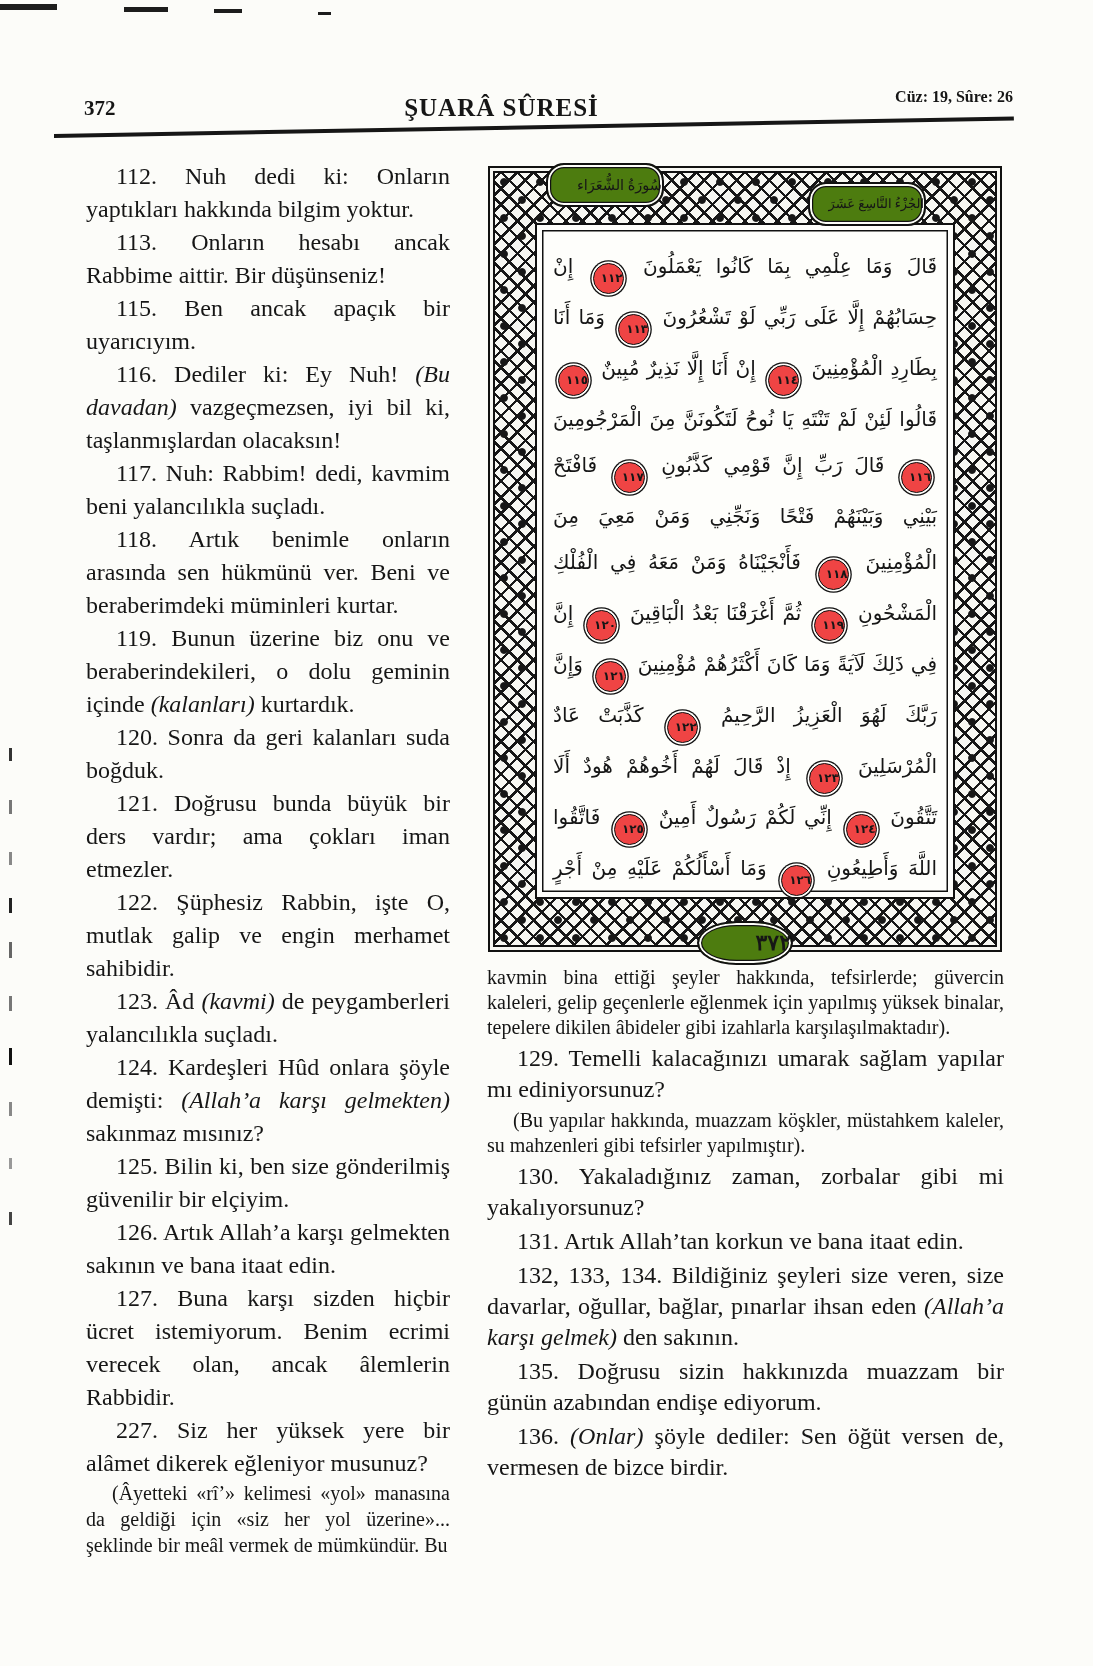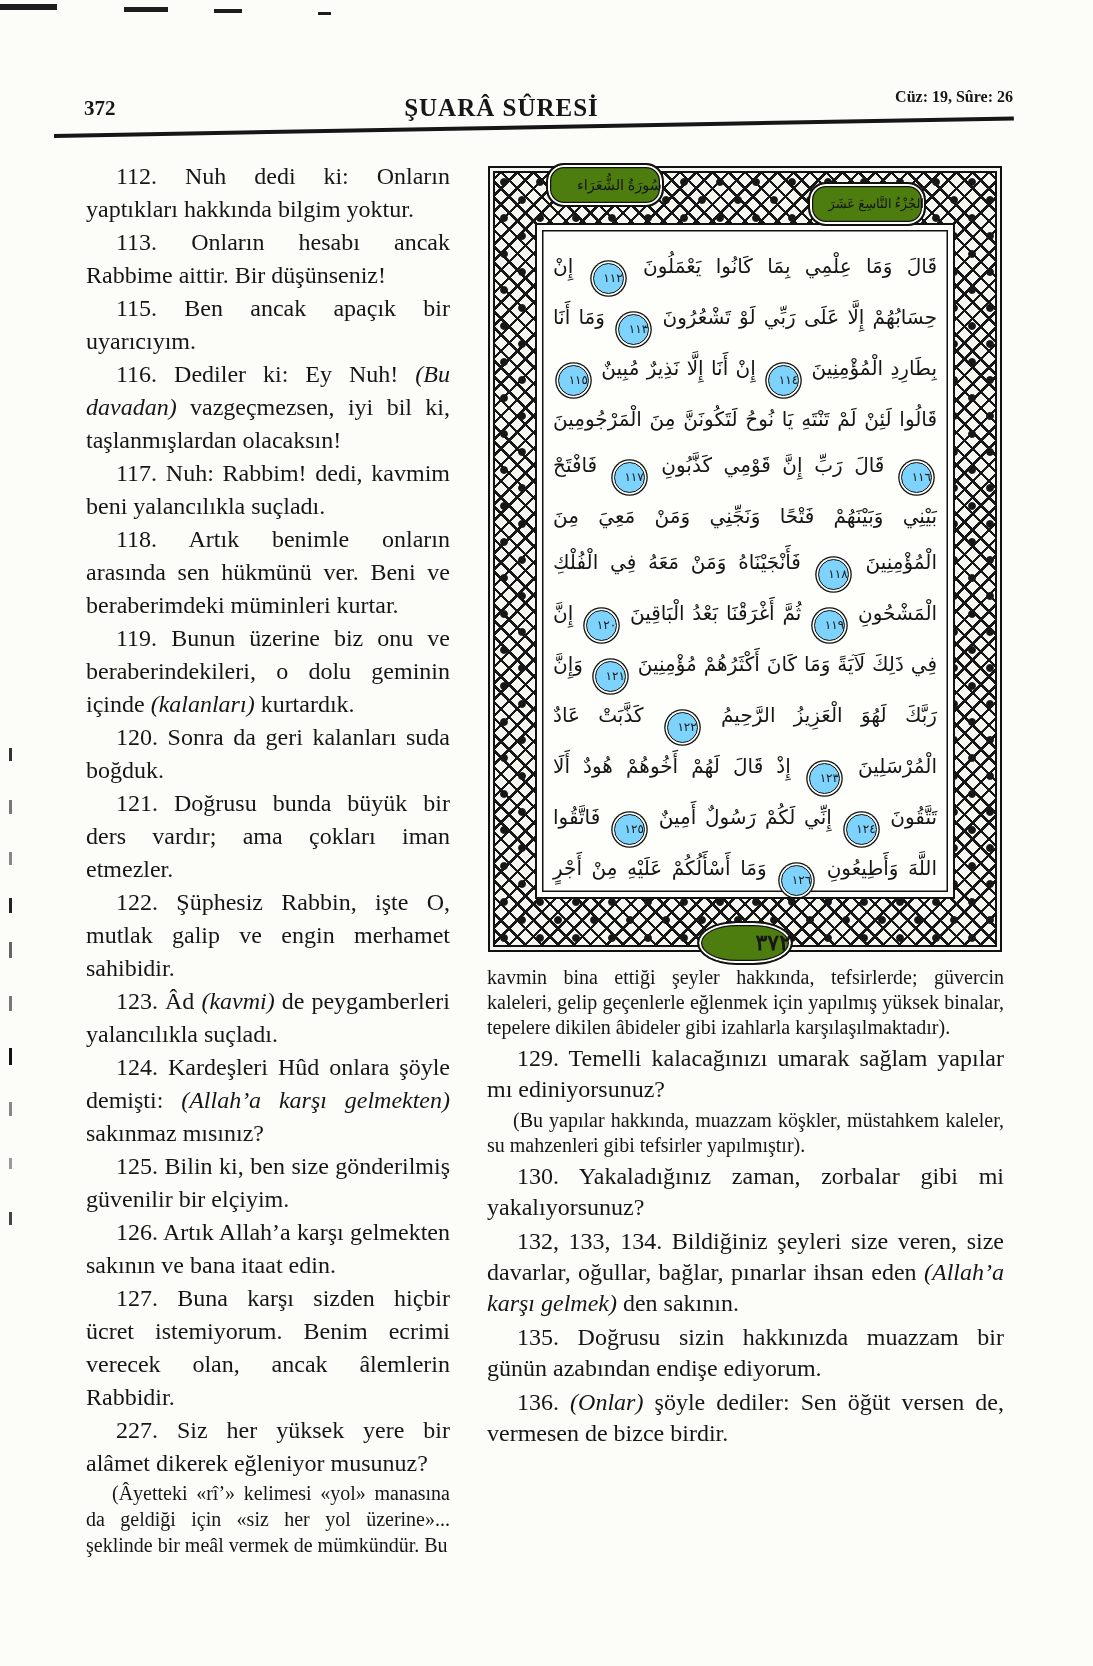--- a/index.html
+++ b/index.html
@@ -37,22 +37,22 @@
       radial-gradient(circle at 27px 27px,#171717 3.4px,transparent 4.4px),
       repeating-linear-gradient(45deg,transparent 0 9px,#171717 9px 11.5px),
       repeating-linear-gradient(-45deg,transparent 0 9px,#171717 9px 11.5px);
     background-size:36px 36px,36px 36px,auto,auto;}
   .quran-text{position:absolute;left:40px;right:40px;top:50px;bottom:46px;
     background:#fefefb;border:2px solid #111;box-sizing:border-box;
     box-shadow:inset 0 0 0 5px #fefefb, inset 0 0 0 6.5px #111;
     padding:18px 16px;direction:rtl;text-align:justify;text-align-last:justify;
     font-family:"DejaVu Sans", sans-serif;font-size:20px;line-height:46px;overflow:hidden;}
   .vnum{display:inline-block;width:29px;height:29px;border:1.5px solid #111;border-radius:50%;
-    box-shadow:0 0 0 1.5px #fefefb,0 0 0 2.8px #111;background:#7dd3fc;
-    font-size:12px;line-height:29px;text-align:center;vertical-align:-9px;margin:0 5px;font-weight:normal;}
+    box-shadow:0 0 0 1.5px #fefefb,0 0 0 2.8px #111;background:#ef4444;
+    font-size:12px;line-height:29px;text-align:center;vertical-align:-9px;margin:0 5px;font-weight:bold;}
   .cart{position:absolute;background:#4d7c0f;border:2.5px solid #111;box-sizing:border-box;
     box-shadow:inset 0 0 0 2px #fdfdf9, inset 0 0 0 3.2px #111;
     display:flex;align-items:center;justify-content:flex-start;
     font-family:Liberation Serif, serif;direction:rtl;z-index:3;}
   .cart-left{left:56px;top:-5px;width:118px;height:44px;border-radius:18px;font-size:14.5px;}
   .cart-right{right:74px;top:-5px;width:118px;height:44px;border-radius:18px;font-size:13px;margin-top:19px;}
   .cart-bottom{left:50%;bottom:-15px;transform:translateX(-50%);width:96px;height:44px;
     border-radius:45%/55%;font-size:22px;font-weight:bold;}
 </style>
 </head>
@@ -112,16 +112,17 @@
   <div class="cart cart-bottom">
     <span>٣٧٢</span>
   </div>
 </div>
 
 <div class="col-right">
     <p class="para note noindent">kavmin bina ettiği şeyler hakkında, tefsirlerde; güvercin kaleleri, gelip geçenlerle eğlenmek için yapılmış yüksek binalar, tepelere dikilen âbideler gibi izahlarla karşılaşılmaktadır).</p>
     <p class="para body">129. Temelli kalacağınızı umarak sağlam yapılar mı ediniyorsunuz?</p>
     <p class="para note">(Bu yapılar hakkında, muazzam köşkler, müstahkem kaleler, su mahzenleri gibi tefsirler yapılmıştır).</p>
     <p class="para body">130. Yakaladığınız zaman, zorbalar gibi mi yakalıyorsunuz?</p>
+    <p class="para body">131. Artık Allah’tan korkun ve bana itaat edin.</p>
     <p class="para body">132, 133, 134. Bildiğiniz şeyleri size veren, size davarlar, oğullar, bağlar, pınarlar ihsan eden <i>(Allah’a karşı gelmek)</i> den sakının.</p>
     <p class="para body">135. Doğrusu sizin hakkınızda muazzam bir günün azabından endişe ediyorum.</p>
     <p class="para body">136. <i>(Onlar)</i> şöyle dediler: Sen öğüt versen de, vermesen de bizce birdir.</p>
   </div>
 
 </body></html>

